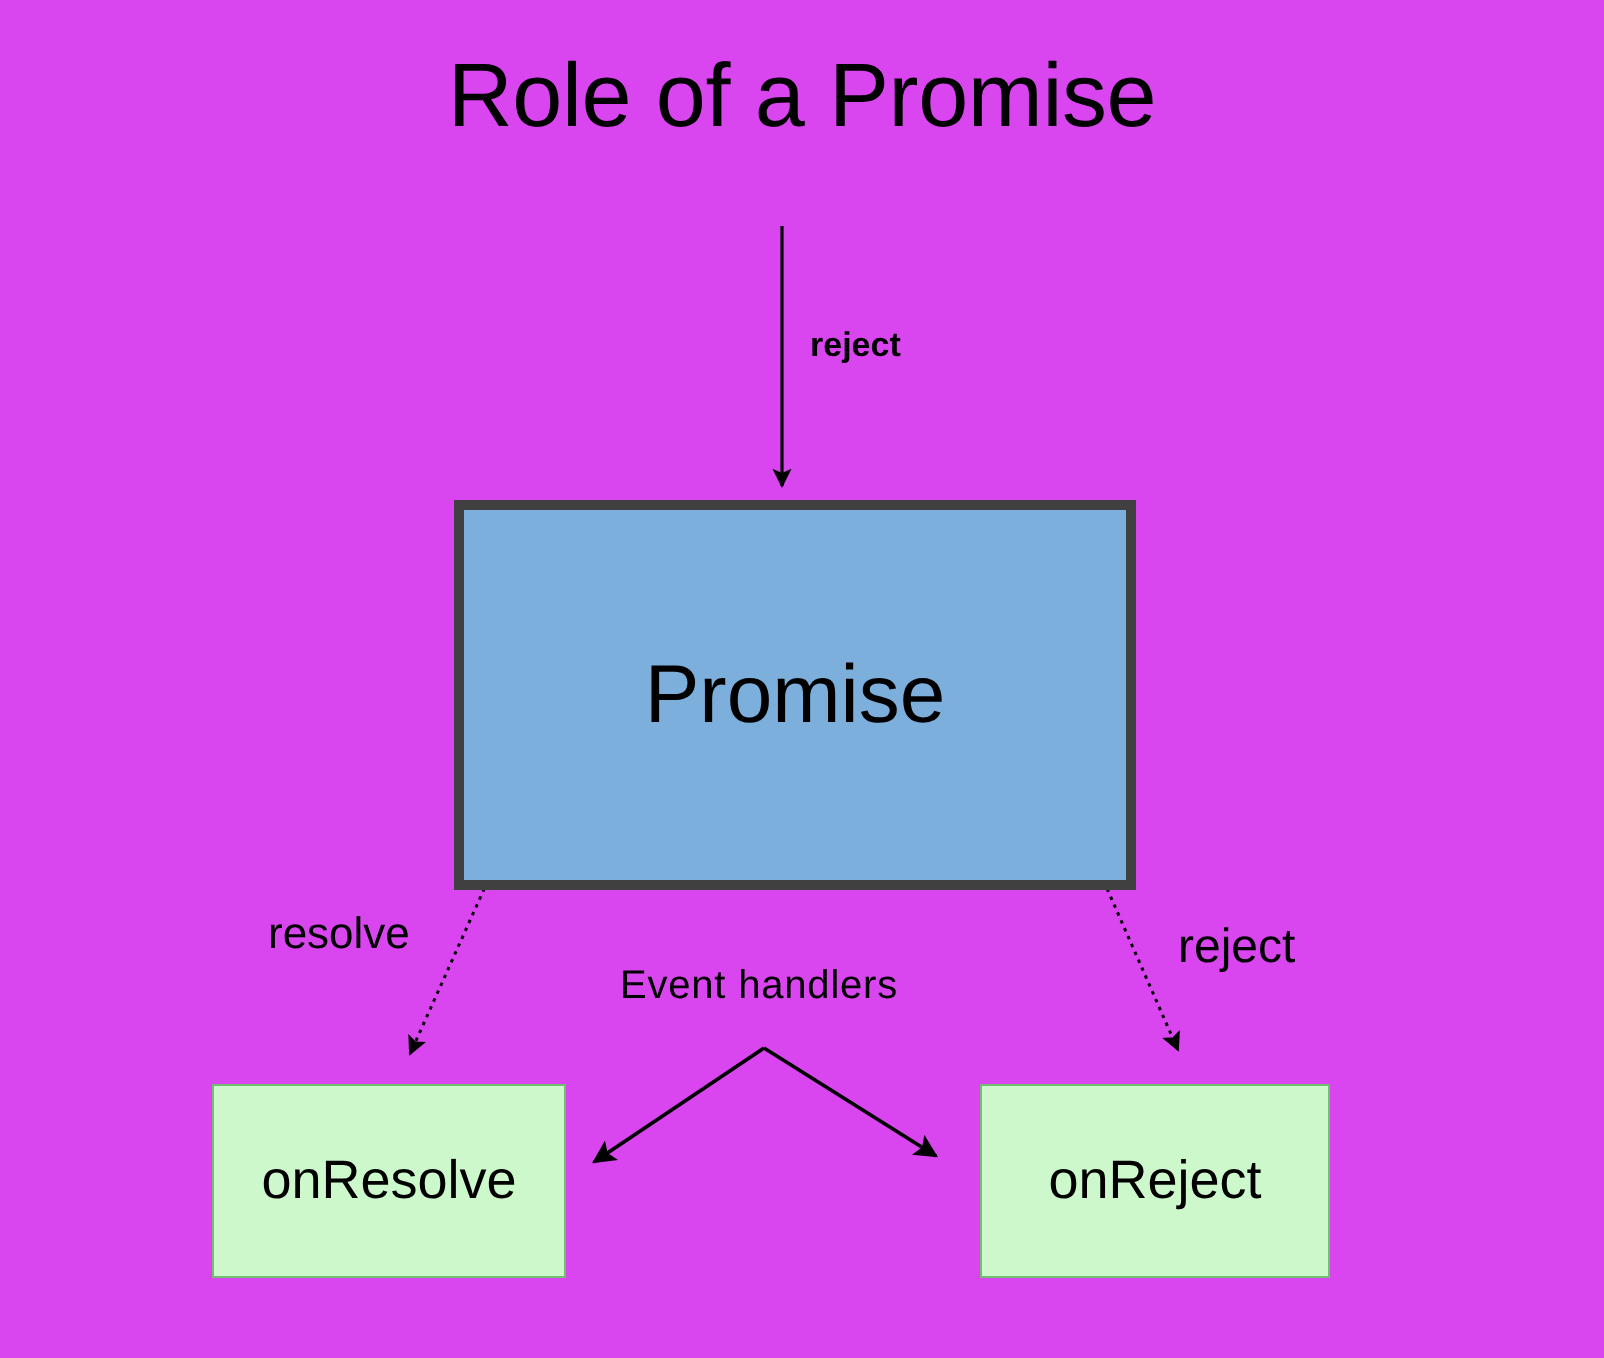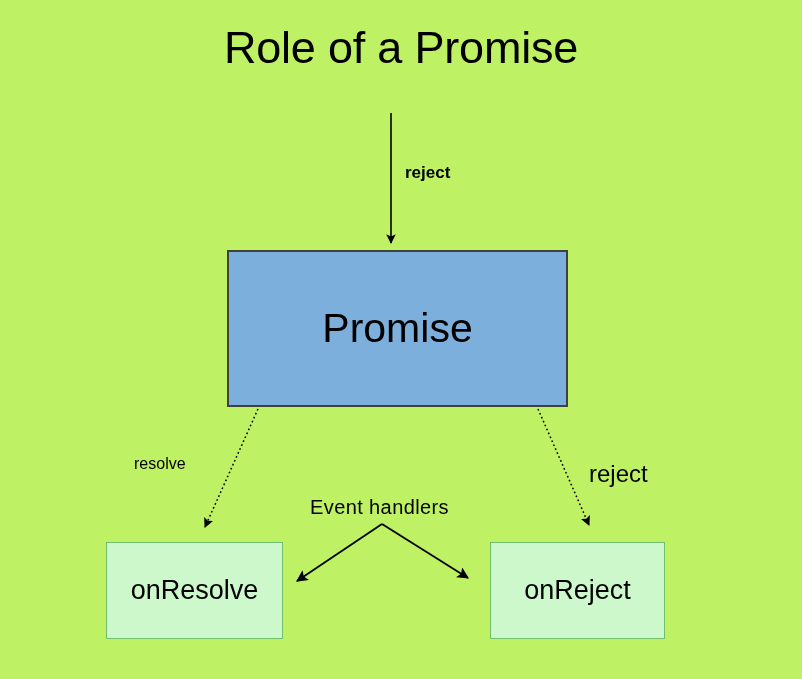--- a/index.html
+++ b/index.html
@@ -8,21 +8,21 @@
     background: #ffffff;
   }
   body {
     font-family: "Liberation Sans", sans-serif;
     -webkit-font-smoothing: antialiased;
   }
   #canvas {
     position: relative;
     width: 802px;
     height: 679px;
-    background: #bef264;
+    background: #d946ef;
     overflow: hidden;
   }
 
   
   #title {
     position: absolute;
     left: 0;
     top: 22px;
     width: 802px;
     text-align: center;
@@ -49,23 +49,23 @@
     position: absolute;
     display: flex;
     align-items: center;
     justify-content: center;
     box-sizing: border-box;
   }
   #promise-node {
     left: 227px;
     top: 250px;
     width: 341px;
-    height: 157px;
+    height: 195px;
     background: #7cafdb;
-    border: 2px solid #404040;
+    border: 5px solid #404040;
   }
   #promise-node .node-label {
     font-size: 41px;
     font-weight: 400;
     color: #000000;
     line-height: 1;
   }
   #on-resolve-node {
     left: 106px;
     top: 542px;
@@ -99,32 +99,32 @@
   }
   #return-label {
     left: 405px;
     top: 164px;
     font-size: 17px;
     font-weight: 700;
   }
   #resolve-label {
     left: 134px;
     top: 456px;
-    font-size: 16px;
+    font-size: 22px;
     font-weight: 400;
   }
   #reject-label {
     left: 589px;
     top: 462px;
     font-size: 24px;
     font-weight: 400;
   }
   #event-handlers-label {
     left: 310px;
-    top: 497px;
+    top: 483px;
     font-size: 20px;
     font-weight: 400;
     letter-spacing: 0.4px;
   }
 </style>
 </head>
 <body>
 
 <div id="canvas">
 

